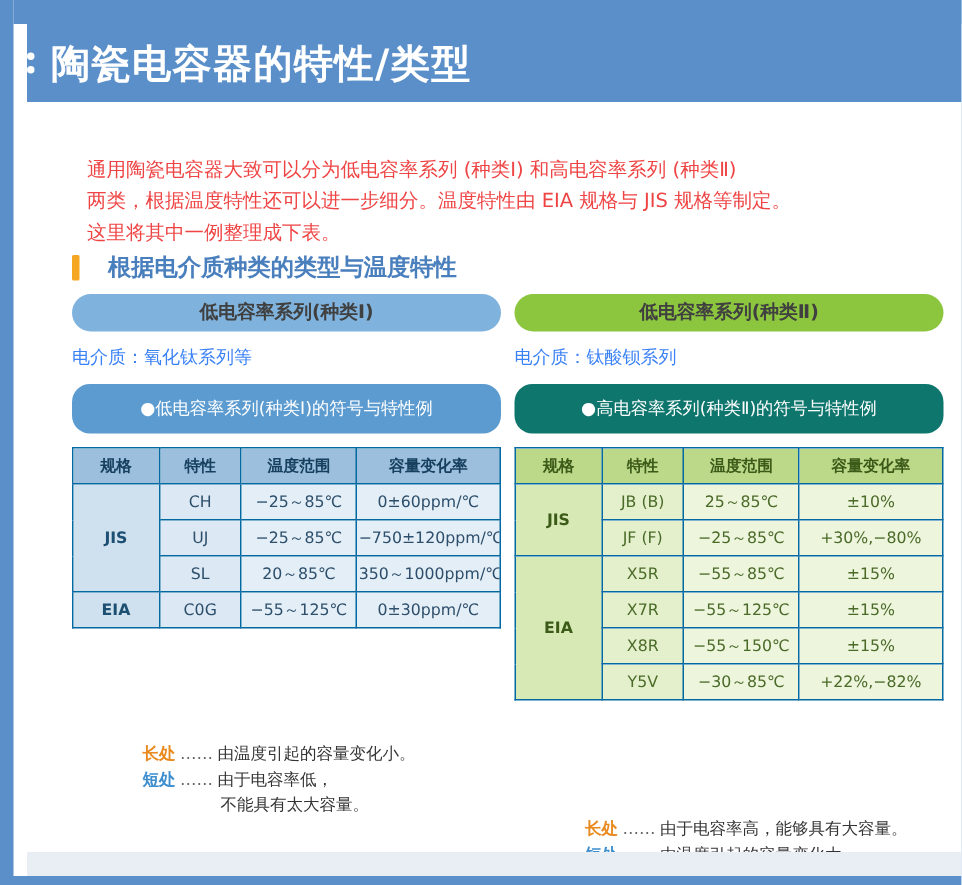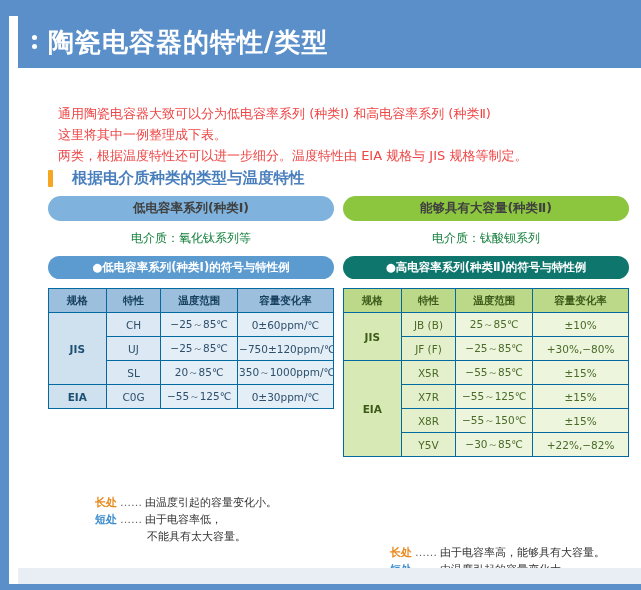--- a/index.html
+++ b/index.html
@@ -20,21 +20,21 @@
     background:#fff;
   }
   .topbar{
     position:absolute;left:0;top:0;width:641px;height:16px;background:#5b8fc9;
   }
   .header{
     position:absolute;left:9px;top:16px;width:623px;height:52px;
     background:#5b8fc9;
   }
   .header-inner{
-    display:flex;align-items:center;height:52px;padding-left:14px;
+    display:flex;align-items:center;height:52px;
   }
   .dots{
     display:inline-block;width:10px;margin-right:6px;
   }
   .dots span{
     display:block;width:5px;height:5px;border-radius:50%;background:#ffffff;margin:4px 0;
   }
   .header-title{
     color:#ffffff;font-size:26px;font-weight:bold;letter-spacing:1px;
     white-space:nowrap;
@@ -60,25 +60,25 @@
   .col{position:absolute;top:128px;width:286px;}
   .col-left{left:30px;}
   .col-right{left:325px;}
   .cap{
     height:25px;border-radius:13px;display:flex;align-items:center;justify-content:center;
     font-size:12.5px;font-weight:bold;color:#404040;
   }
   .cap-blue{background:#7fb3dd;}
   .cap-green{background:#8cc63f;}
   .diel{
-    text-align:center;font-size:12px;color:#15803d;margin-top:9px;margin-bottom:9px;
+    font-size:12px;color:#3b82f6;margin-top:9px;margin-bottom:9px;
   }
   .subcap{
-    height:23px;border-radius:12px;display:flex;align-items:center;justify-content:center;
-    font-size:11.5px;font-weight:bold;color:#ffffff;
+    height:33px;border-radius:12px;display:flex;align-items:center;justify-content:center;
+    font-size:11.5px;font-weight:normal;color:#ffffff;
   }
   .subcap-blue{background:#5b9bd0;}
   .subcap-green{background:#0f766e;}
   table{
     border-collapse:collapse;width:100%;margin-top:9px;
     font-size:10.5px;table-layout:fixed;
   }
   th,td{
     border:1px solid #0369a1;text-align:center;padding:3px 1px;height:17px;
     white-space:nowrap;overflow:hidden;
@@ -137,22 +137,22 @@
           <span></span>
         </span>
       <span class="header-title">陶瓷电容器的特性/类型</span>
     </div>
   </div>
 
   <div class="body-wrap">
 
     <div class="intro">
       <div>通用陶瓷电容器大致可以分为低电容率系列 (种类Ⅰ) 和高电容率系列 (种类Ⅱ)</div>
+      <div>两类，根据温度特性还可以进一步细分。温度特性由 EIA 规格与 JIS 规格等制定。</div>
       <div>这里将其中一例整理成下表。</div>
-      <div>两类，根据温度特性还可以进一步细分。温度特性由 EIA 规格与 JIS 规格等制定。</div>
     </div>
 
     <div class="section-title">
       <span class="sec-bar"></span>
       <span class="sec-text">根据电介质种类的类型与温度特性</span>
     </div>
 
     <div class="col col-left">
       <div class="cap cap-blue">低电容率系列(种类Ⅰ)</div>
       <div class="diel">电介质：氧化钛系列等</div>
@@ -188,21 +188,21 @@
             <td class="c0">EIA</td>
             <td class="c1">C0G</td>
             <td>−55～125℃</td>
             <td>0±30ppm/℃</td>
           </tr>
         </tbody>
       </table>
     </div>
 
     <div class="col col-right">
-      <div class="cap cap-green">能够具有大容量(种类Ⅱ)</div>
+      <div class="cap cap-green">低电容率系列(种类Ⅱ)</div>
       <div class="diel">电介质：钛酸钡系列</div>
       <div class="subcap subcap-green">●高电容率系列(种类Ⅱ)的符号与特性例</div>
 
       <table class="tbl-green">
         <thead>
           <tr>
             <th style="width:20%">规格</th>
             <th style="width:19%">特性</th>
             <th style="width:27%">温度范围</th>
             <th style="width:34%">容量变化率</th>

